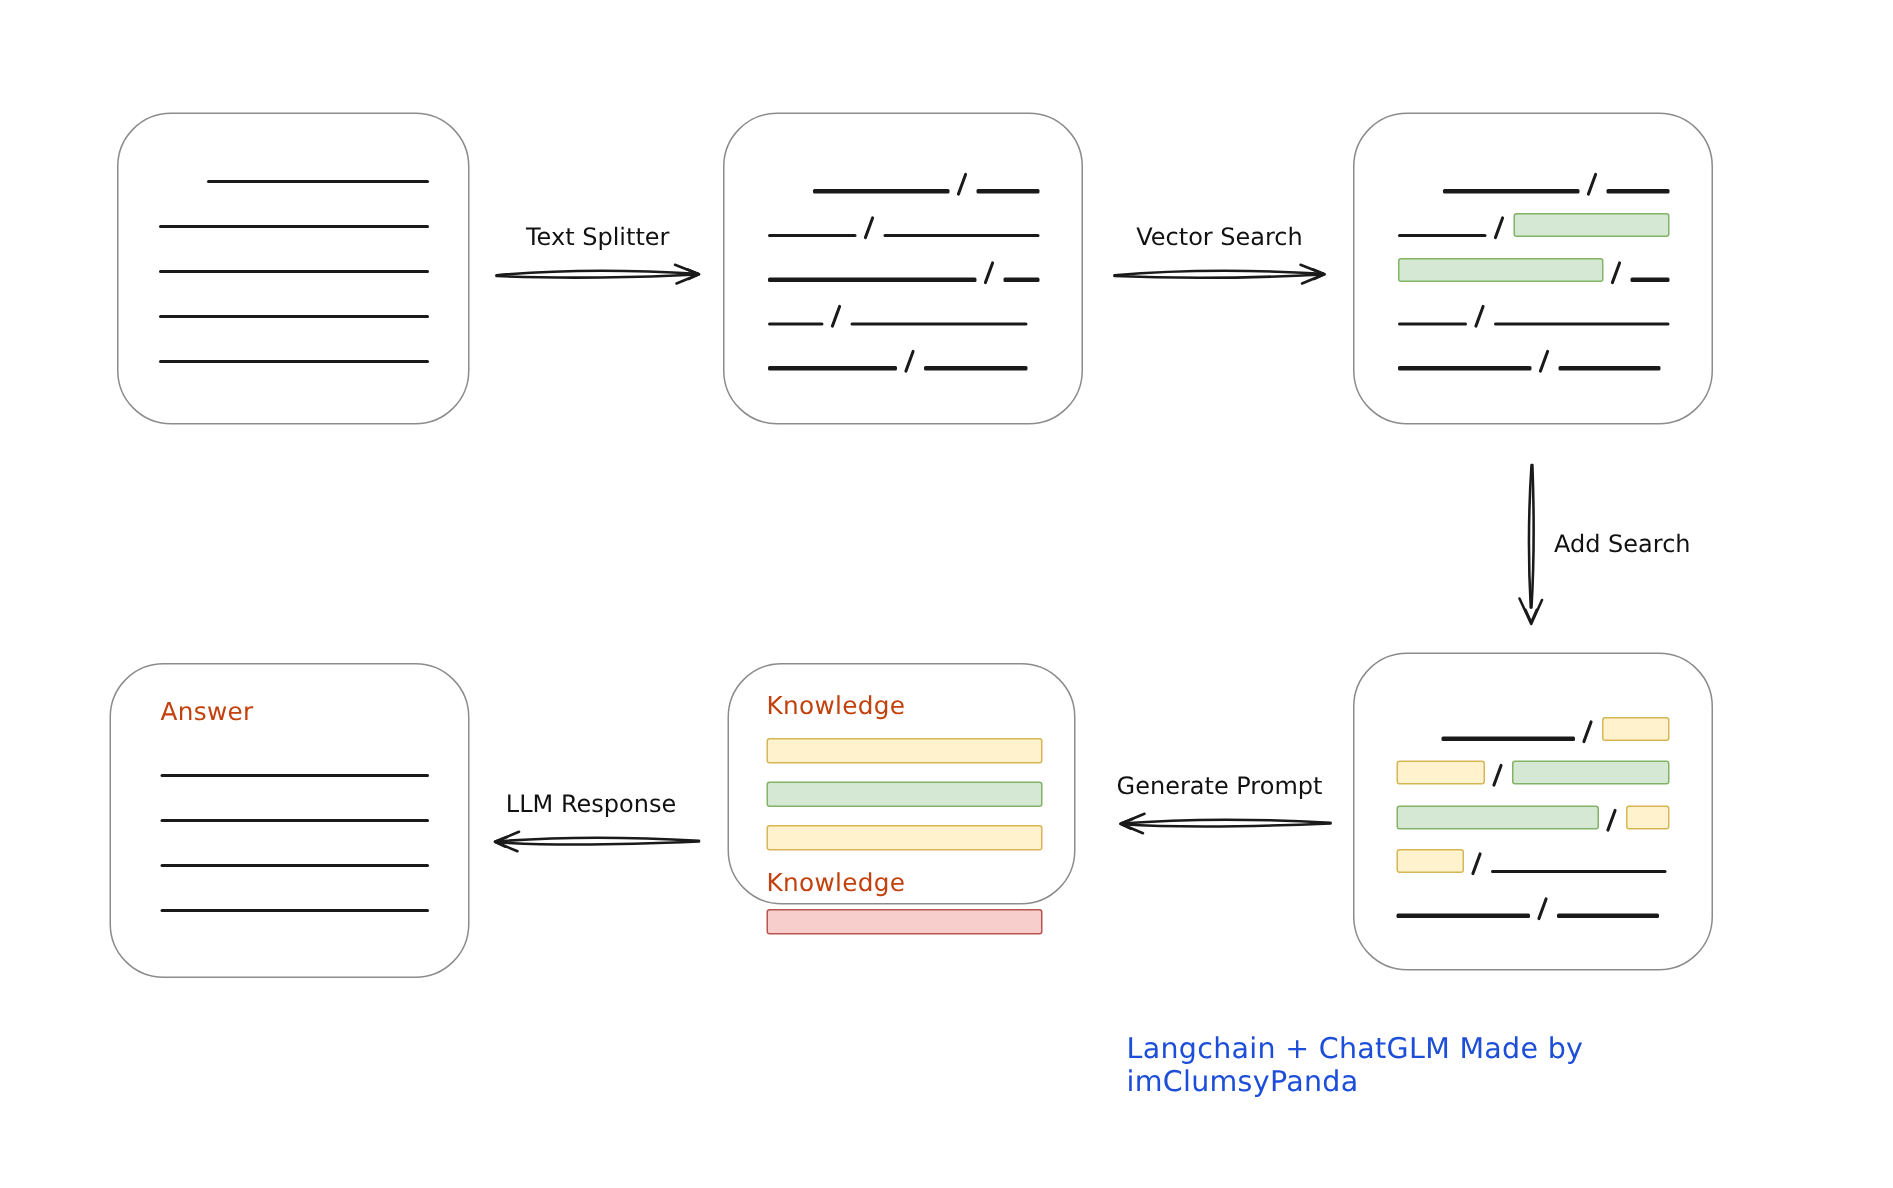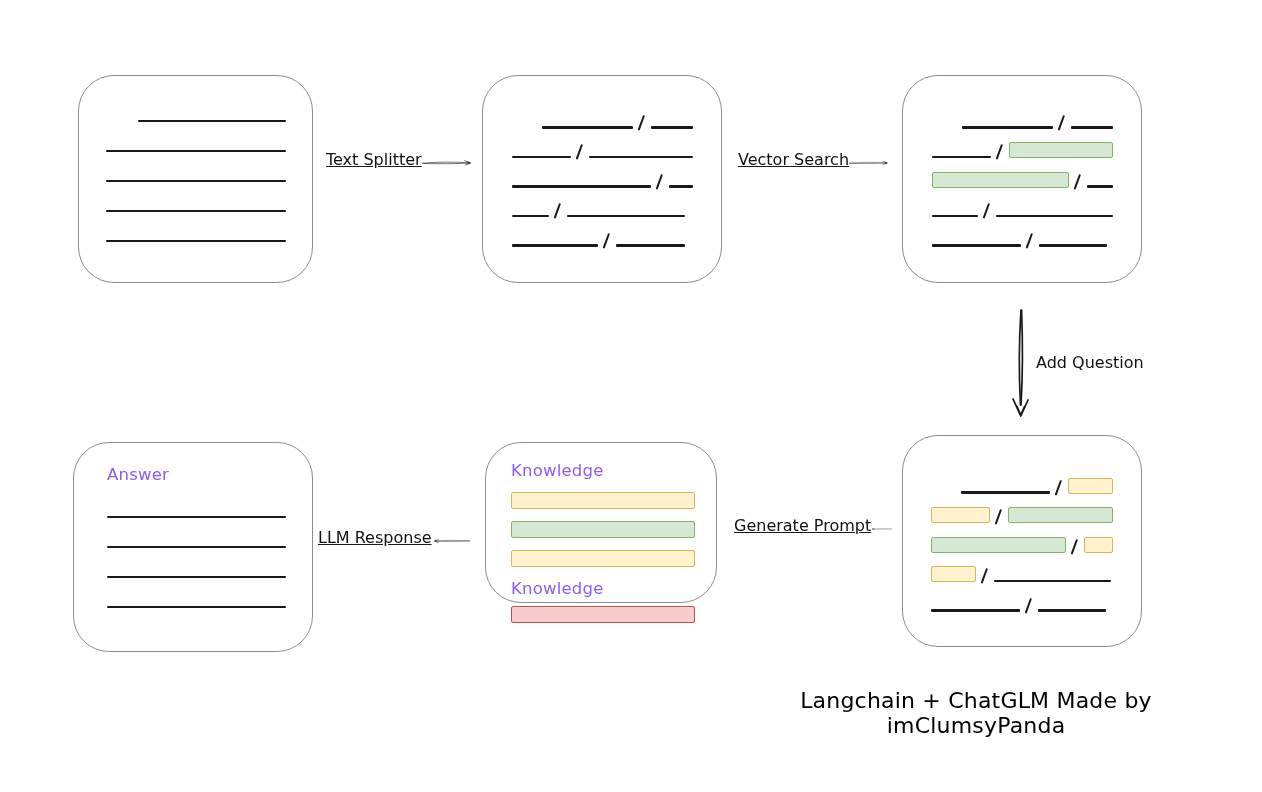--- a/index.html
+++ b/index.html
@@ -6,41 +6,41 @@
   .canvas{
     position:relative;width:1262px;height:792px;background:#ffffff;overflow:hidden;
     font-family:"DejaVu Sans","Liberation Sans",sans-serif;color:#1a1a1a;
   }
   
   .node{
     position:absolute;background:#fff;
     border:1.6px solid var(--box-border,#8c8c8c);
     border-radius:36px;box-sizing:border-box;
   }
-  .node-title{font-size:16.5px;font-weight:500;color:#8b5cf6;letter-spacing:.2px;}
+  .node-title{font-size:16.5px;font-weight:500;color:#c2410c;letter-spacing:.2px;}
   
   .row{display:flex;align-items:flex-end;height:29.5px;}
   .seg{display:block;box-sizing:border-box;border-radius:1px;}
   .seg.line{height:2.2px;background:var(--line,#1a1a1a);}
   .seg.green{height:16px;background:var(--green-fill,#d5e8d4);border:1.7px solid var(--green-border,#82b366);border-radius:2px;}
   .seg.yellow{height:16px;background:var(--yellow-fill,#fff2cc);border:1.7px solid var(--yellow-border,#d6b656);border-radius:2px;}
   .slash{width:2.2px;height:16px;background:var(--line,#1a1a1a);margin:0 8px;border-radius:1px;
          transform:rotate(20deg) translateY(2px);flex:none;}
   
   .bar{height:15px;width:182px;box-sizing:content-box;border-radius:2px;margin-bottom:12px;}
   .bar.yellow{background:var(--yellow-fill,#fff2cc);border:1.7px solid var(--yellow-border,#d6b656);}
   .bar.green{background:var(--green-fill,#d5e8d4);border:1.7px solid var(--green-border,#82b366);}
   .bar.red{background:var(--red-fill,#f8cecc);border:1.7px solid var(--red-border,#b85450);}
   
-  .arrow-group{position:absolute;display:flex;flex-direction:row;align-items:center;text-decoration:underline;}
+  .arrow-group{position:absolute;display:flex;flex-direction:column;align-items:center;}
   .arrow-label{font-size:16px;white-space:nowrap;line-height:20px;color:#111;}
   .arrow-group svg{margin-top:6px;display:block;color:var(--line,#1a1a1a);}
   .v-arrow{position:absolute;color:var(--line,#1a1a1a);}
   .floating-label{position:absolute;font-size:16px;white-space:nowrap;color:#111;}
-  .caption{position:absolute;font-size:22px;font-weight:500;color:#000000;text-align:center;letter-spacing:.2px;}
+  .caption{position:absolute;font-size:19px;font-weight:500;color:#1d4ed8;letter-spacing:.2px;}
   
   #box-document .rows{padding:16px 26px 0 27px;}
   #box-document .row{height:30px;}
   #box-chunks .rows, #box-matched .rows{padding:23px 28px 0 29px;}
   #box-context .rows{padding:28px 28px 0 28px;}
   #box-prompt .inner{padding:18px 24px 0 25px;}
   #box-prompt .bars{margin-top:12px;}
   #box-prompt .question-title{margin-top:12px;}
   #box-prompt .q-bars{margin-top:8px;}
   #box-answer .inner{padding:22px 26px 0 33px;}
@@ -222,21 +222,21 @@
   </div>
 
   <svg class="v-arrow" style="left:1010px;top:308px;" width="22" height="112" viewBox="0 0 22 112">
     <g fill="none" stroke="currentColor" stroke-width="1.7" stroke-linecap="round" stroke-linejoin="round">
       <path d="M11,2 C8.5,40 9,70 10.5,97"></path>
       <path d="M11.6,2 C13,40 12.6,70 11,97"></path>
       <path d="M3,91 L10.8,108 L18,92"></path>
       <path d="M7,98.5 L10.8,107 L14.5,98.5"></path>
     </g>
   </svg>
-  <div class="floating-label" style="left:1036px;top:353px;">Add Question</div>
+  <div class="floating-label" style="left:1036px;top:353px;">Add Search</div>
 
   <div class="arrow-group" style="left:318px;top:526px;width:152px;">
     <div class="arrow-label">LLM Response</div>
     <svg width="148" height="18" viewBox="0 0 148 18">
       <g fill="none" stroke="currentColor" stroke-width="1.7" stroke-linecap="round" stroke-linejoin="round">
         <path d="M146,8.5 C102,6 54,5.5 11,9"></path>
         <path d="M146,9 C100,11 49,12 11,9.5"></path>
         <path d="M26,2.5 L10,9.2 L25,15.5"></path>
         <path d="M18,6 L10,9.2 L17,12.5"></path>
       </g>

